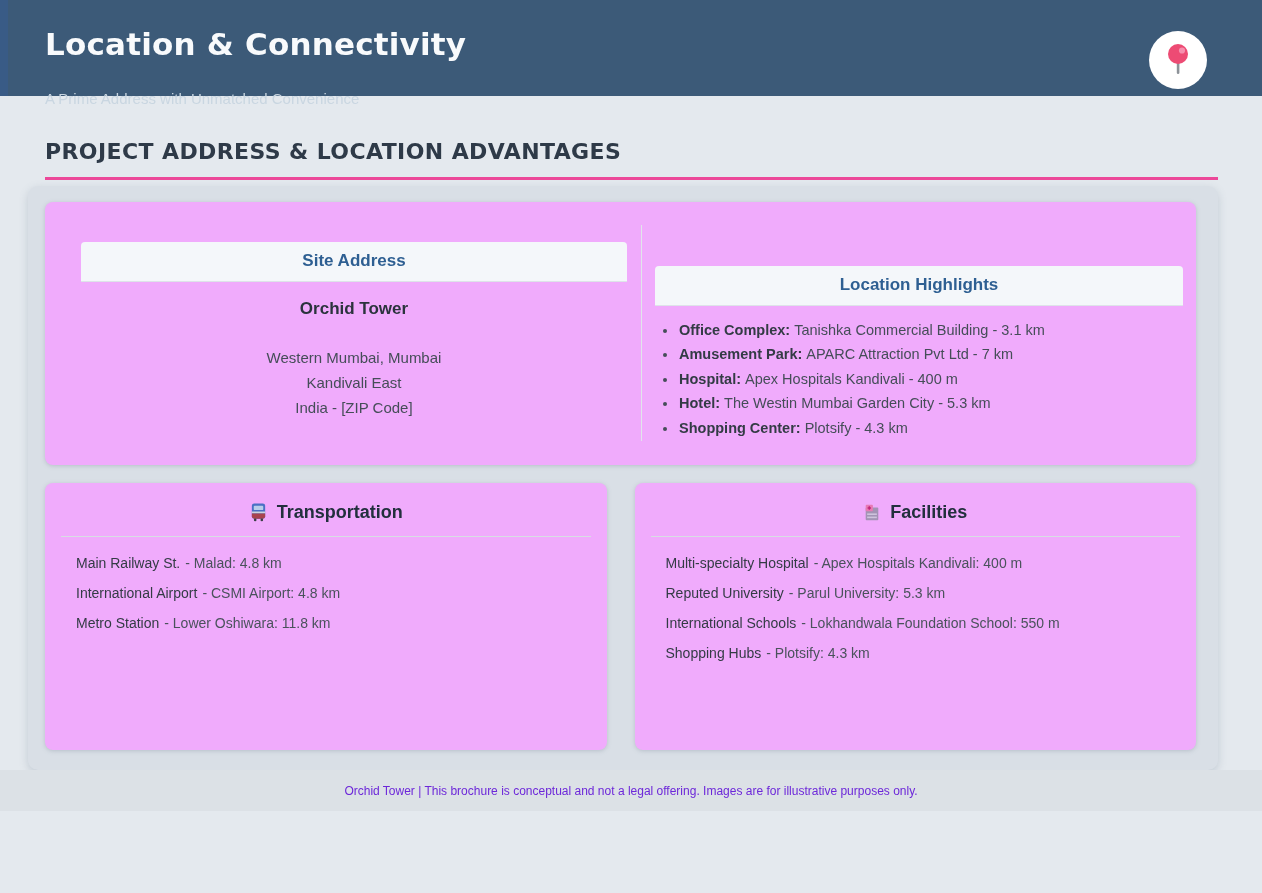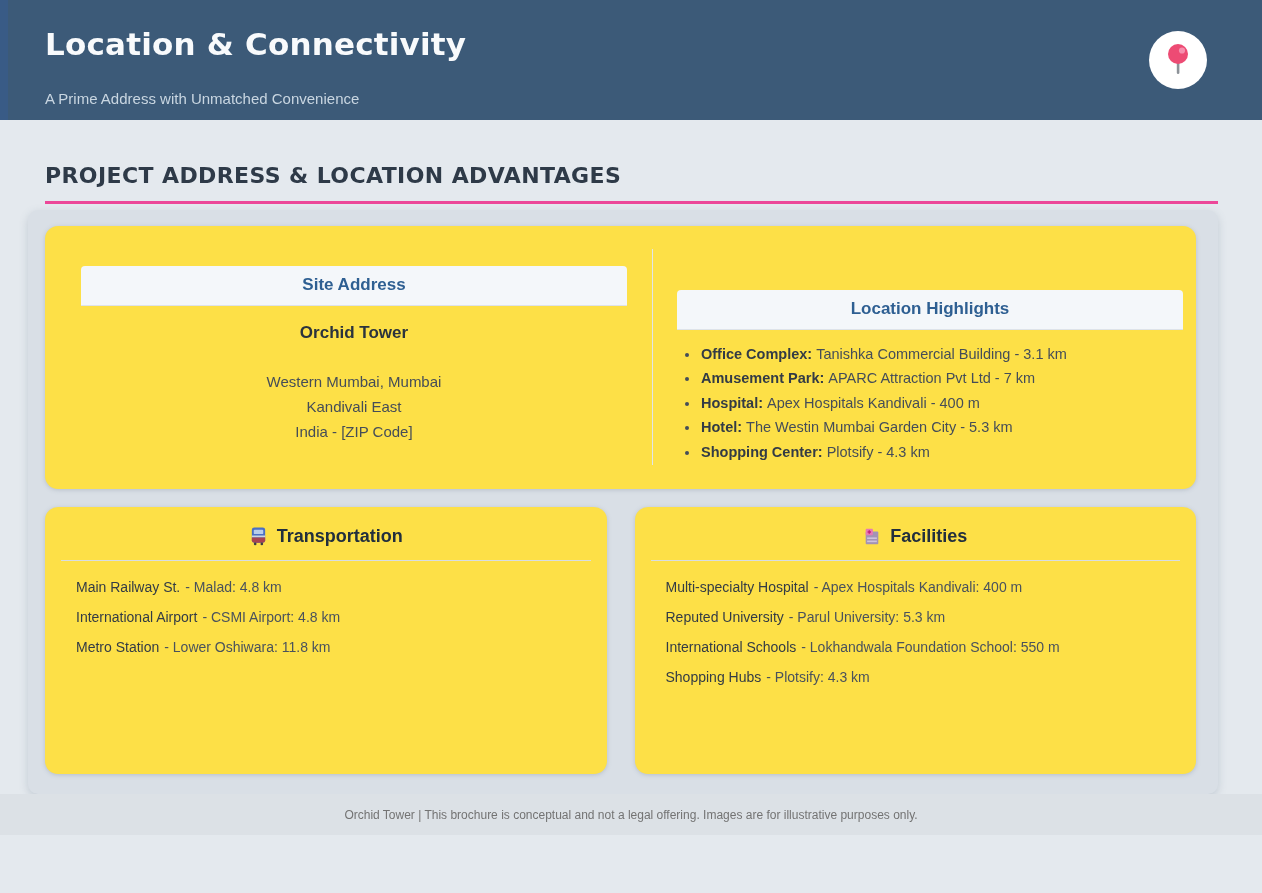--- a/index.html
+++ b/index.html
@@ -6,21 +6,21 @@
   html, body { width: 1262px; height: 893px; overflow: hidden; }
   body {
     background: #e4e9ee;
     font-family: "Liberation Sans", "DejaVu Sans", sans-serif;
     color: #454d58;
   }
 
   
   .page-header {
     position: relative;
-    height: 120px;
+    height: 96px;
     background: #3c5a78;
     border-left: 8px solid #395b86;
     padding: 25px 0 0 37px;
   }
   .page-header h1 {
     font-family: "DejaVu Sans", "Liberation Sans", sans-serif;
     font-size: 31px;
     font-weight: bold;
     color: #f8fafc;
     letter-spacing: 0.2px;
@@ -62,24 +62,23 @@
   
   .content-panel {
     margin: 3px 44px 0 28px;
     background: #d9dfe6;
     border-radius: 10px;
     padding: 16px 22px 20px 17px;
     box-shadow: 0 3px 8px rgba(96, 114, 134, 0.25);
   }
 
   .card {
-    background: #fde047;
-    border-radius: 13px;
+    background: #f0abfc;
+    border-radius: 8px;
     box-shadow: 0 1px 4px rgba(120, 135, 150, 0.35);
-    gap: 11px;
   }
 
   
   .top-card {
     display: flex;
     height: 263px;
     margin-bottom: 18px;
   }
   .col-left {
     flex: 0 0 596px;
@@ -158,21 +157,21 @@
   .row-text { margin-left: 5px; }
 
   
   .page-footer {
     height: 41px;
     background: #dce1e6;
     display: flex;
     align-items: center;
     justify-content: center;
   }
-  .page-footer p { font-size: 12px; color: #737373; text-align: center; }
+  .page-footer p { font-size: 12px; color: #6d28d9; text-align: center; }
 
   .icon-svg { display: block; }
 </style>
 </head>
 <body>
 
 <header class="page-header">
   <h1>Location &amp; Connectivity</h1>
   <p class="subtitle">A Prime Address with Unmatched Convenience</p>
   <div class="pin-badge">

